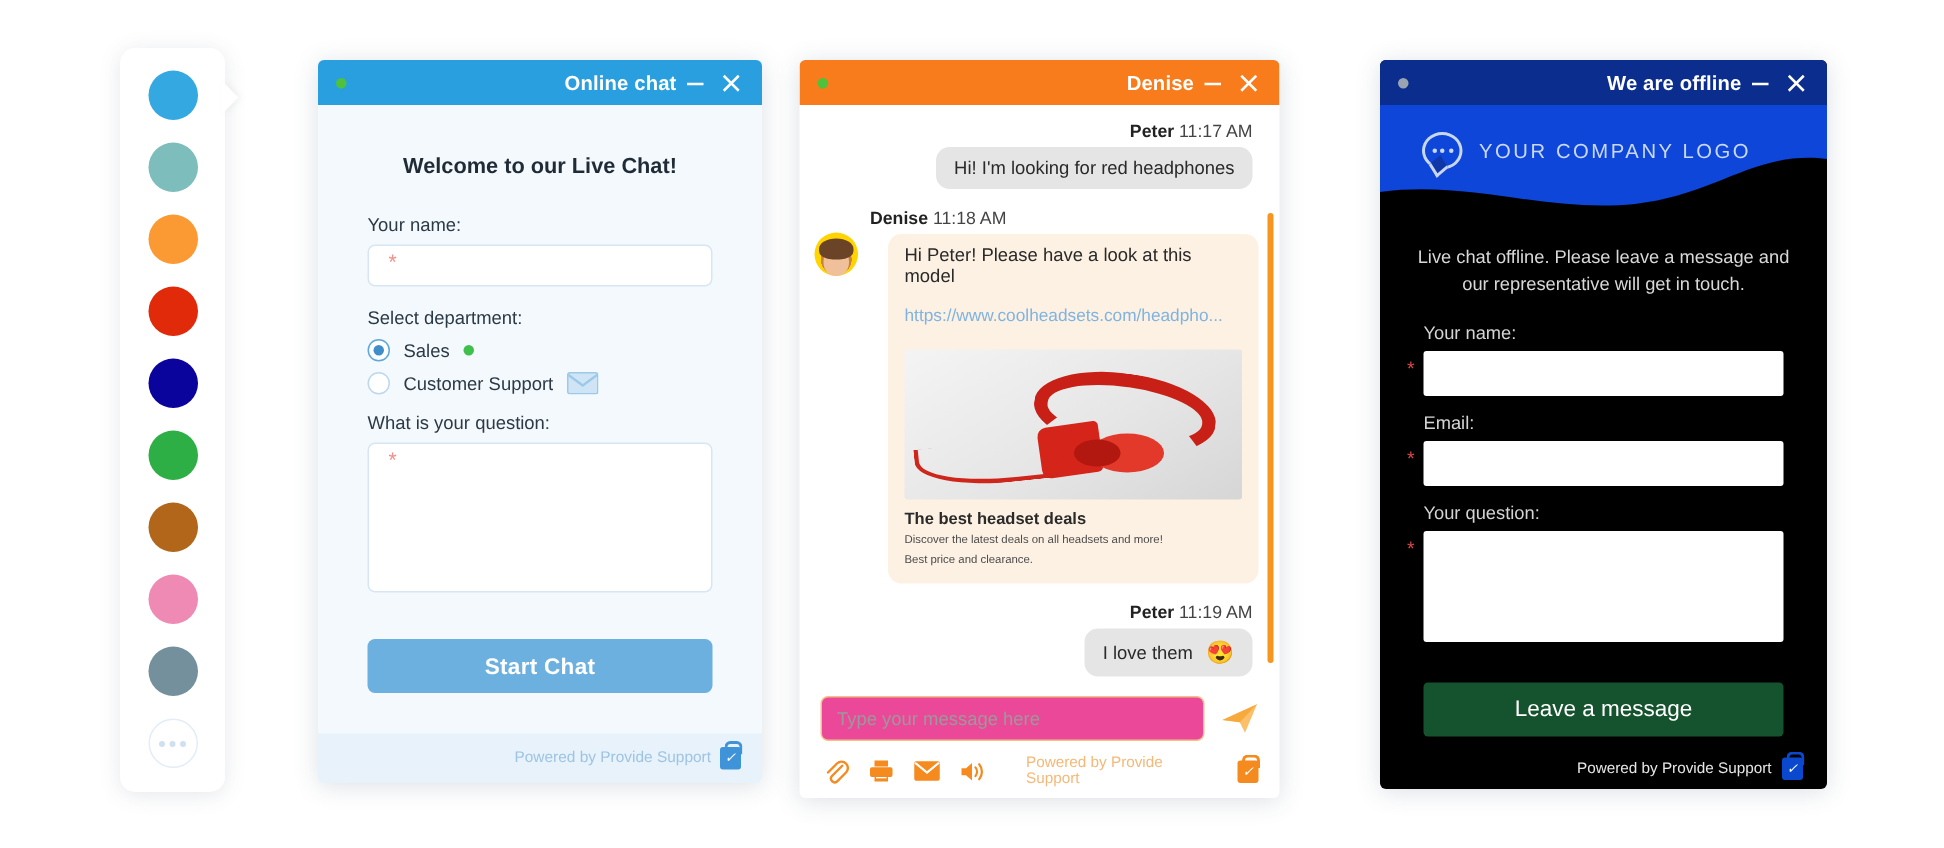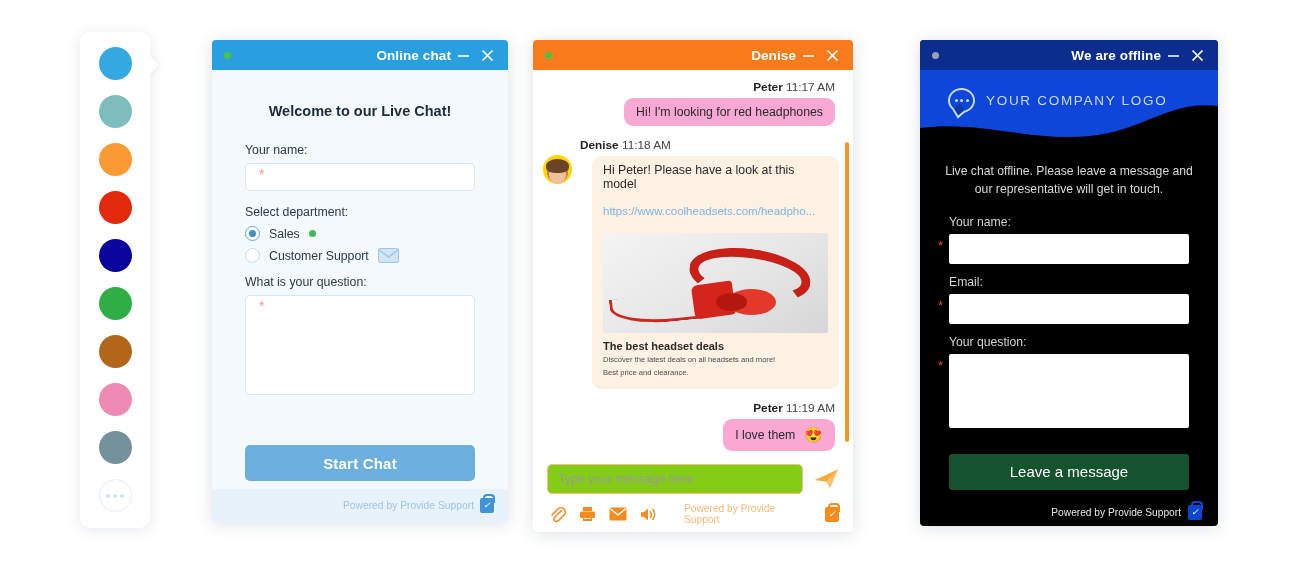--- a/index.html
+++ b/index.html
@@ -74,21 +74,21 @@
   }
   .dept-line { display: flex; align-items: center; gap: 9px; margin-top: 7px; }
   .radio { width: 15px; height: 15px; border-radius: 50%; border: 1.5px solid #bcd9ee; background: #fff;
            display: flex; align-items: center; justify-content: center; flex: 0 0 auto; cursor: pointer; }
   .radio.on { border-color: #5fa8dd; }
   .radio.on i { width: 7px; height: 7px; border-radius: 50%; background: #3f8ec9; display: block; }
   .dept-name { font-size: 12.3px; color: #2c3a46; }
   .dot-online { width: 7px; height: 7px; border-radius: 50%; background: #3fbf4b; }
   .mail-ic { color: #9cc9e8; display: flex; }
   .start-btn {
-    width: 100%; height: 36px; margin-top: 32px;
+    width: 100%; height: 36px; margin-top: 12px;
     background: #6cb0e0; color: #fff; border: none; border-radius: 5px;
     font-family: "Liberation Sans", sans-serif; font-size: 15px; font-weight: bold;
     cursor: pointer; letter-spacing: .2px;
   }
   .w1-footer {
     position: absolute; left: 0; right: 0; bottom: 0; height: 33px;
     background: #e7f2fb; display: flex; align-items: center; justify-content: flex-end;
     padding-right: 14px; gap: 6px;
   }
   .powered { font-size: 10.3px; color: #9ec4e3; }
@@ -106,21 +106,21 @@
   
   #win-denise { left: 533px; top: 40px; width: 320px; height: 492px; background: #ffffff; }
   #win-denise .titlebar { background: #f87c1b; }
   .chat-area { position: relative; height: 386px; padding: 10px 14px 0 10px; overflow: hidden; }
   .msg-scrollbar { position: absolute; right: 4px; top: 72px; width: 4px; height: 300px; background: #f7961e; border-radius: 2px; cursor: pointer; }
   .msg-meta { font-size: 11.8px; color: #444; margin-bottom: 4px; }
   .msg-meta b { color: #222; }
   .msg-meta .tm { color: #444; font-weight: normal; margin-top: 15px; }
   .msg-right { text-align: right; padding-right: 4px; }
   .bubble {
-    display: inline-block; background: #f9a8d4; border-radius: 9px;
+    display: inline-block; background: #e5e5e5; border-radius: 9px;
     padding: 7px 12px; font-size: 12.3px; color: #2a2a2a; max-width: 225px; text-align: left;
   }
   .bubble.emoji-row { display: inline-flex; align-items: center; gap: 9px; }
   .row-left { display: flex; gap: 8px; margin-top: 12px; }
   .avatar {
     width: 29px; height: 29px; border-radius: 50%; flex: 0 0 auto;
     background: radial-gradient(circle at 50% 62%, #8d5a3b 0 28%, #c8813f 29% 44%, #ffd400 45%);
     position: relative; overflow: hidden; margin-top: 17px;
   }
   .avatar::after {
@@ -151,21 +151,21 @@
   .hs-cup-c { position: absolute; left: 50%; top: 60%; width: 14%; height: 18%; background: #b31810; border-radius: 50%; }
   .hs-cord {
     position: absolute; left: 3%; top: 62%; width: 42%; height: 28%;
     border-bottom: 3px solid #cf261c; border-left: 3px solid #cf261c;
     border-radius: 0 0 0 70%; transform: rotate(-6deg);
   }
   .card-title { font-size: 11px; font-weight: bold; color: #2a2a2a; margin-top: 7px; }
   .card-sub { font-size: 7.6px; color: #4a4a4a; line-height: 1.45; margin-top: 2px; }
   .composer { display: flex; align-items: center; gap: 10px; padding: 8px 14px 0 14px; }
   .composer-input {
-    flex: 1 1 auto; height: 30px; background: #84cc16;
+    flex: 1 1 auto; height: 30px; background: #ec4899;
     border: 1px solid #f3c089; border-radius: 5px; outline: none;
     font-family: "Liberation Sans", sans-serif; font-size: 12.3px; padding: 0 10px; color: #333;
   }
   .composer-input::placeholder { color: #9a9a9a; }
   .send-btn { width: 26px; height: 26px; color: #f7b14b; cursor: pointer; display: flex; align-items: center; justify-content: center; }
   .tool-row { display: flex; align-items: center; gap: 13px; padding: 9px 14px 0 16px; }
   .tool-ic { color: #f58a1f; cursor: pointer; display: flex; }
   .tool-spacer { flex: 1 1 auto; }
   .powered-or { font-size: 10.2px; color: #f5b977; }
   .lock-or { width: 14px; height: 15px; border-radius: 2px; background: #f58a1f; position: relative; display: flex; align-items: center; justify-content: center; }

